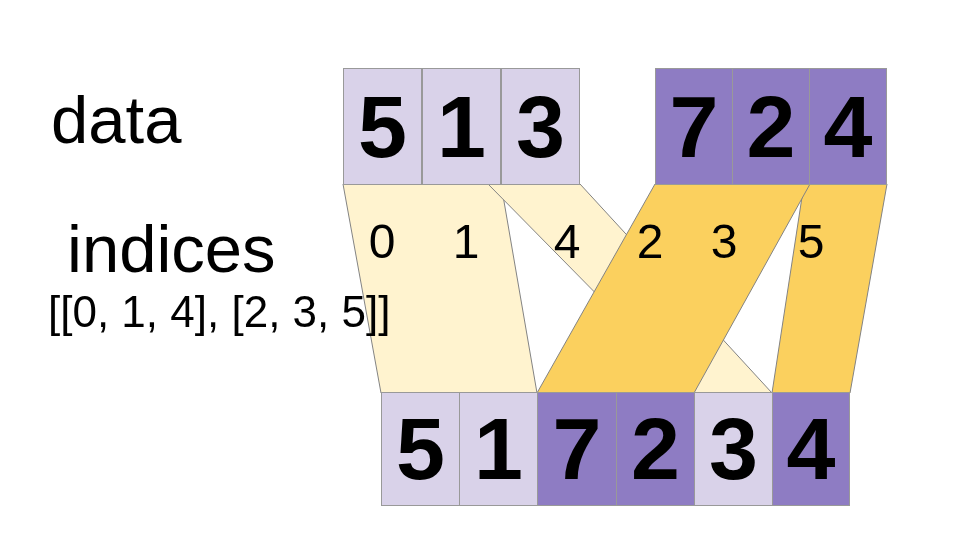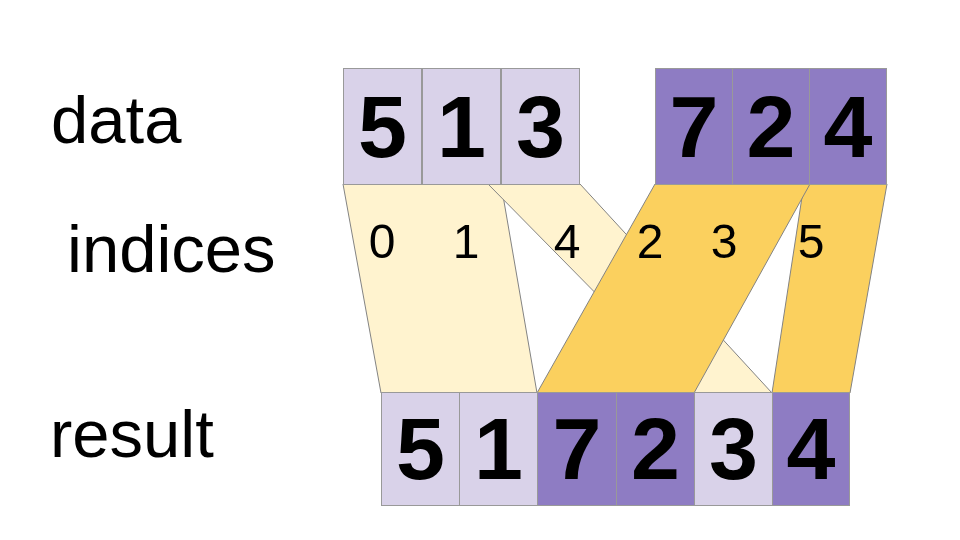--- a/index.html
+++ b/index.html
@@ -36,21 +36,21 @@
     <polygon points="488,184 580,184 772,393 694,393" stroke="#838383" stroke-width="1" fill="#FFF3CF"></polygon>
 
     <polygon points="804,184 887,184 850,393 772,393" stroke="#838383" stroke-width="1" fill="#FBD05E"></polygon>
 
     <polygon points="655,184 810,184 694,393 537,393" stroke="#838383" stroke-width="1" fill="#FBD05E"></polygon>
   </svg>
 
   
   <div class="lbl" style="left:51px;top:86px;">data</div>
   <div class="lbl" style="left:51px;top:215px;margin-left:16px;">indices</div>
-  <div class="lbl" style="left:50px;top:400px;">result</div>
+  <div class="lbl-small" style="left:48px;top:290px;">[[0, 1, 4], [2, 3, 5]]</div>
 
   
   <div class="grp" data-shade="light">
     <div class="cell" style="left:343px;top:68px;width:79px;height:117px;">5</div>
     <div class="cell" style="left:422px;top:68px;width:79px;height:117px;">1</div>
     <div class="cell" style="left:501px;top:68px;width:79px;height:117px;">3</div>
   </div>
 
   
   <div class="grp" data-shade="dark">

